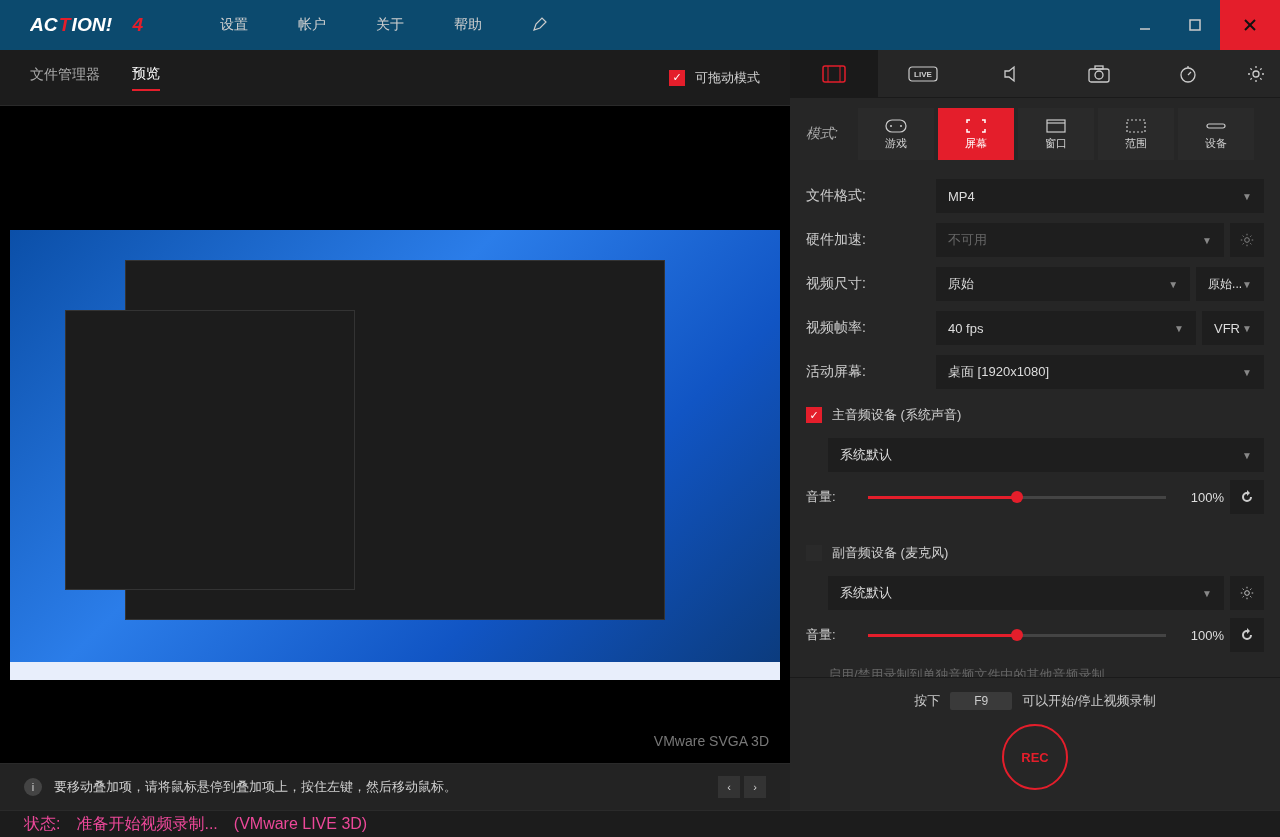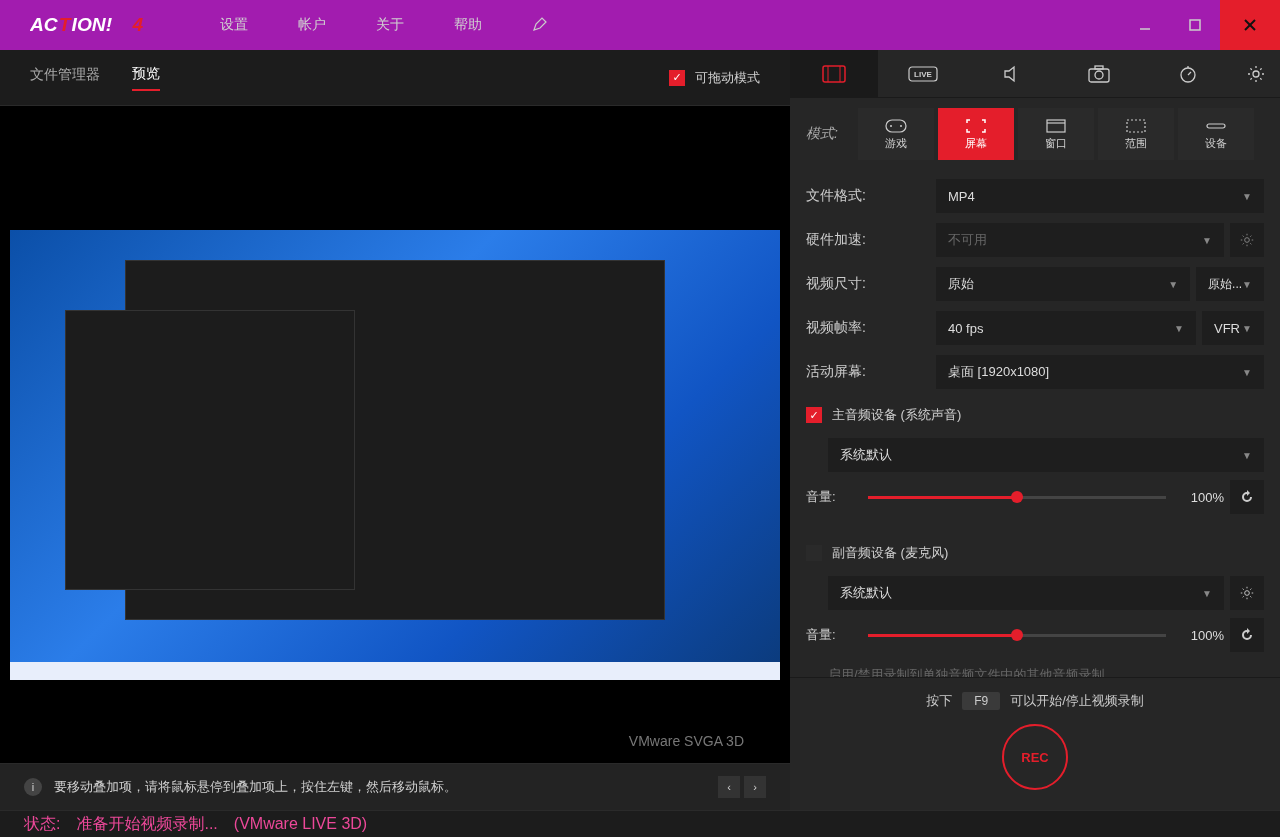--- a/index.html
+++ b/index.html
@@ -1,19 +1,19 @@
 <!DOCTYPE html>
 <html><head>
 <meta charset="utf-8">
 <style>
 * { margin: 0; padding: 0; box-sizing: border-box; font-family: "Microsoft YaHei", Arial, sans-serif; }
 body { width: 1280px; height: 837px; background: #1c1c1c; color: #d0d0d0; font-size: 13px; overflow: hidden; }
 
 
-.titlebar { height: 50px; background: #a21caf; display: flex; align-items: center; padding: 0 0 0 30px; }
+.titlebar { height: 50px; background: #0c4a6e; display: flex; align-items: center; padding: 0 0 0 30px; }
 .logo { height: 50px; display: flex; align-items: center; margin-right: 30px; }
 .logo svg { height: 24px; }
 .menu { display: flex; gap: 50px; }
 .menu-item { color: #d0d0d0; cursor: pointer; font-size: 14px; }
 .menu-spacer { flex: 1; }
 .winbtns { display: flex; height: 50px; }
 .winbtn { width: 50px; height: 50px; display: flex; align-items: center; justify-content: center; cursor: pointer; }
 .winbtn.close { background: #e41e2b; width: 60px; }
 
 
@@ -28,21 +28,21 @@
 .left-tabs-spacer { flex: 1; }
 .chk { width: 16px; height: 16px; background: #e41e2b; display: inline-flex; align-items: center; justify-content: center; margin-right: 10px; font-size: 11px; color: #fff; }
 .chk.off { background: #2a2a2a; }
 
 
 .preview { flex: 1; background: #000; display: flex; align-items: center; justify-content: center; position: relative; }
 .preview-img { width: 770px; height: 450px; background: linear-gradient(135deg, #0b4fa8 0%, #2b7de9 40%, #1155c4 70%, #0b3a7a 100%); position: relative; margin-top: 40px; }
 .preview-nested { position: absolute; top: 30px; left: 115px; width: 540px; height: 360px; background: #1c1c1c; border: 1px solid #333; }
 .preview-nested2 { position: absolute; top: 80px; left: 55px; width: 290px; height: 280px; background: #1c1c1c; border: 1px solid #333; }
 .preview-taskbar { position: absolute; bottom: 0; left: 0; right: 0; height: 18px; background: #e8eefb; }
-.preview-label { position: absolute; bottom: 12px; right: 40px; color: #777; font-size: 14px; background: rgba(0,0,0,0.3); padding: 2px 6px; }
+.preview-label { position: absolute; bottom: 12px; right: 15px; color: #777; font-size: 14px; background: rgba(0,0,0,0.3); padding: 2px 6px; }
 
 
 .tipbar { background: #232323; padding: 12px 24px; border-top: 1px solid #2a2a2a; }
 .tipbar-title { color: #9aa; font-size: 13px; margin-bottom: 8px; }
 .tipbar-row { display: flex; align-items: center; }
 .tip-icon { width: 18px; height: 18px; border-radius: 50%; background: #444; display: inline-flex; align-items: center; justify-content: center; margin-right: 12px; font-size: 11px; }
 .tip-nav { margin-left: auto; display: flex; gap: 4px; }
 .tip-nav-btn { width: 22px; height: 22px; background: #333; display: flex; align-items: center; justify-content: center; cursor: pointer; font-size: 11px; }
 
 
@@ -76,21 +76,21 @@
 .audio-device { margin: 8px 0; }
 .vol-row { display: flex; align-items: center; margin: 8px 0; }
 .vol-label { width: 50px; color: #ccc; }
 .slider { flex: 1; height: 3px; background: #444; position: relative; margin: 0 12px; }
 .slider-fill { position: absolute; left: 0; top: 0; bottom: 0; width: 50%; background: #e41e2b; }
 .slider-thumb { position: absolute; left: 50%; top: -5px; width: 12px; height: 12px; border-radius: 50%; background: #e41e2b; transform: translateX(-50%); }
 .vol-val { width: 46px; text-align: right; color: #ddd; }
 
 .rec-bottom { background: #262626; border-top: 1px solid #1a1a1a; padding: 14px 0 20px 0; display: flex; flex-direction: column; align-items: center; }
 .rec-hint { display: flex; align-items: center; gap: 10px; font-size: 13px; color: #ccc; margin-bottom: 14px; }
-.key { background: #3a3a3a; padding: 2px 12px; border-radius: 2px; font-size: 12px; }
+.key { background: #3a3a3a; padding: 2px 24px; border-radius: 2px; font-size: 12px; }
 .rec-btn { width: 66px; height: 66px; border-radius: 50%; border: 2px solid #e41e2b; display: flex; align-items: center; justify-content: center; cursor: pointer; color: #e41e2b; font-weight: bold; font-size: 13px; }
 
 
 .settings::-webkit-scrollbar { width: 6px; }
 .settings::-webkit-scrollbar-thumb { background: #444; }
 
 .audio-fadeout { color: #666; font-size: 13px; padding: 6px 0 0 22px; }
 </style>
 </head>
 <body>

